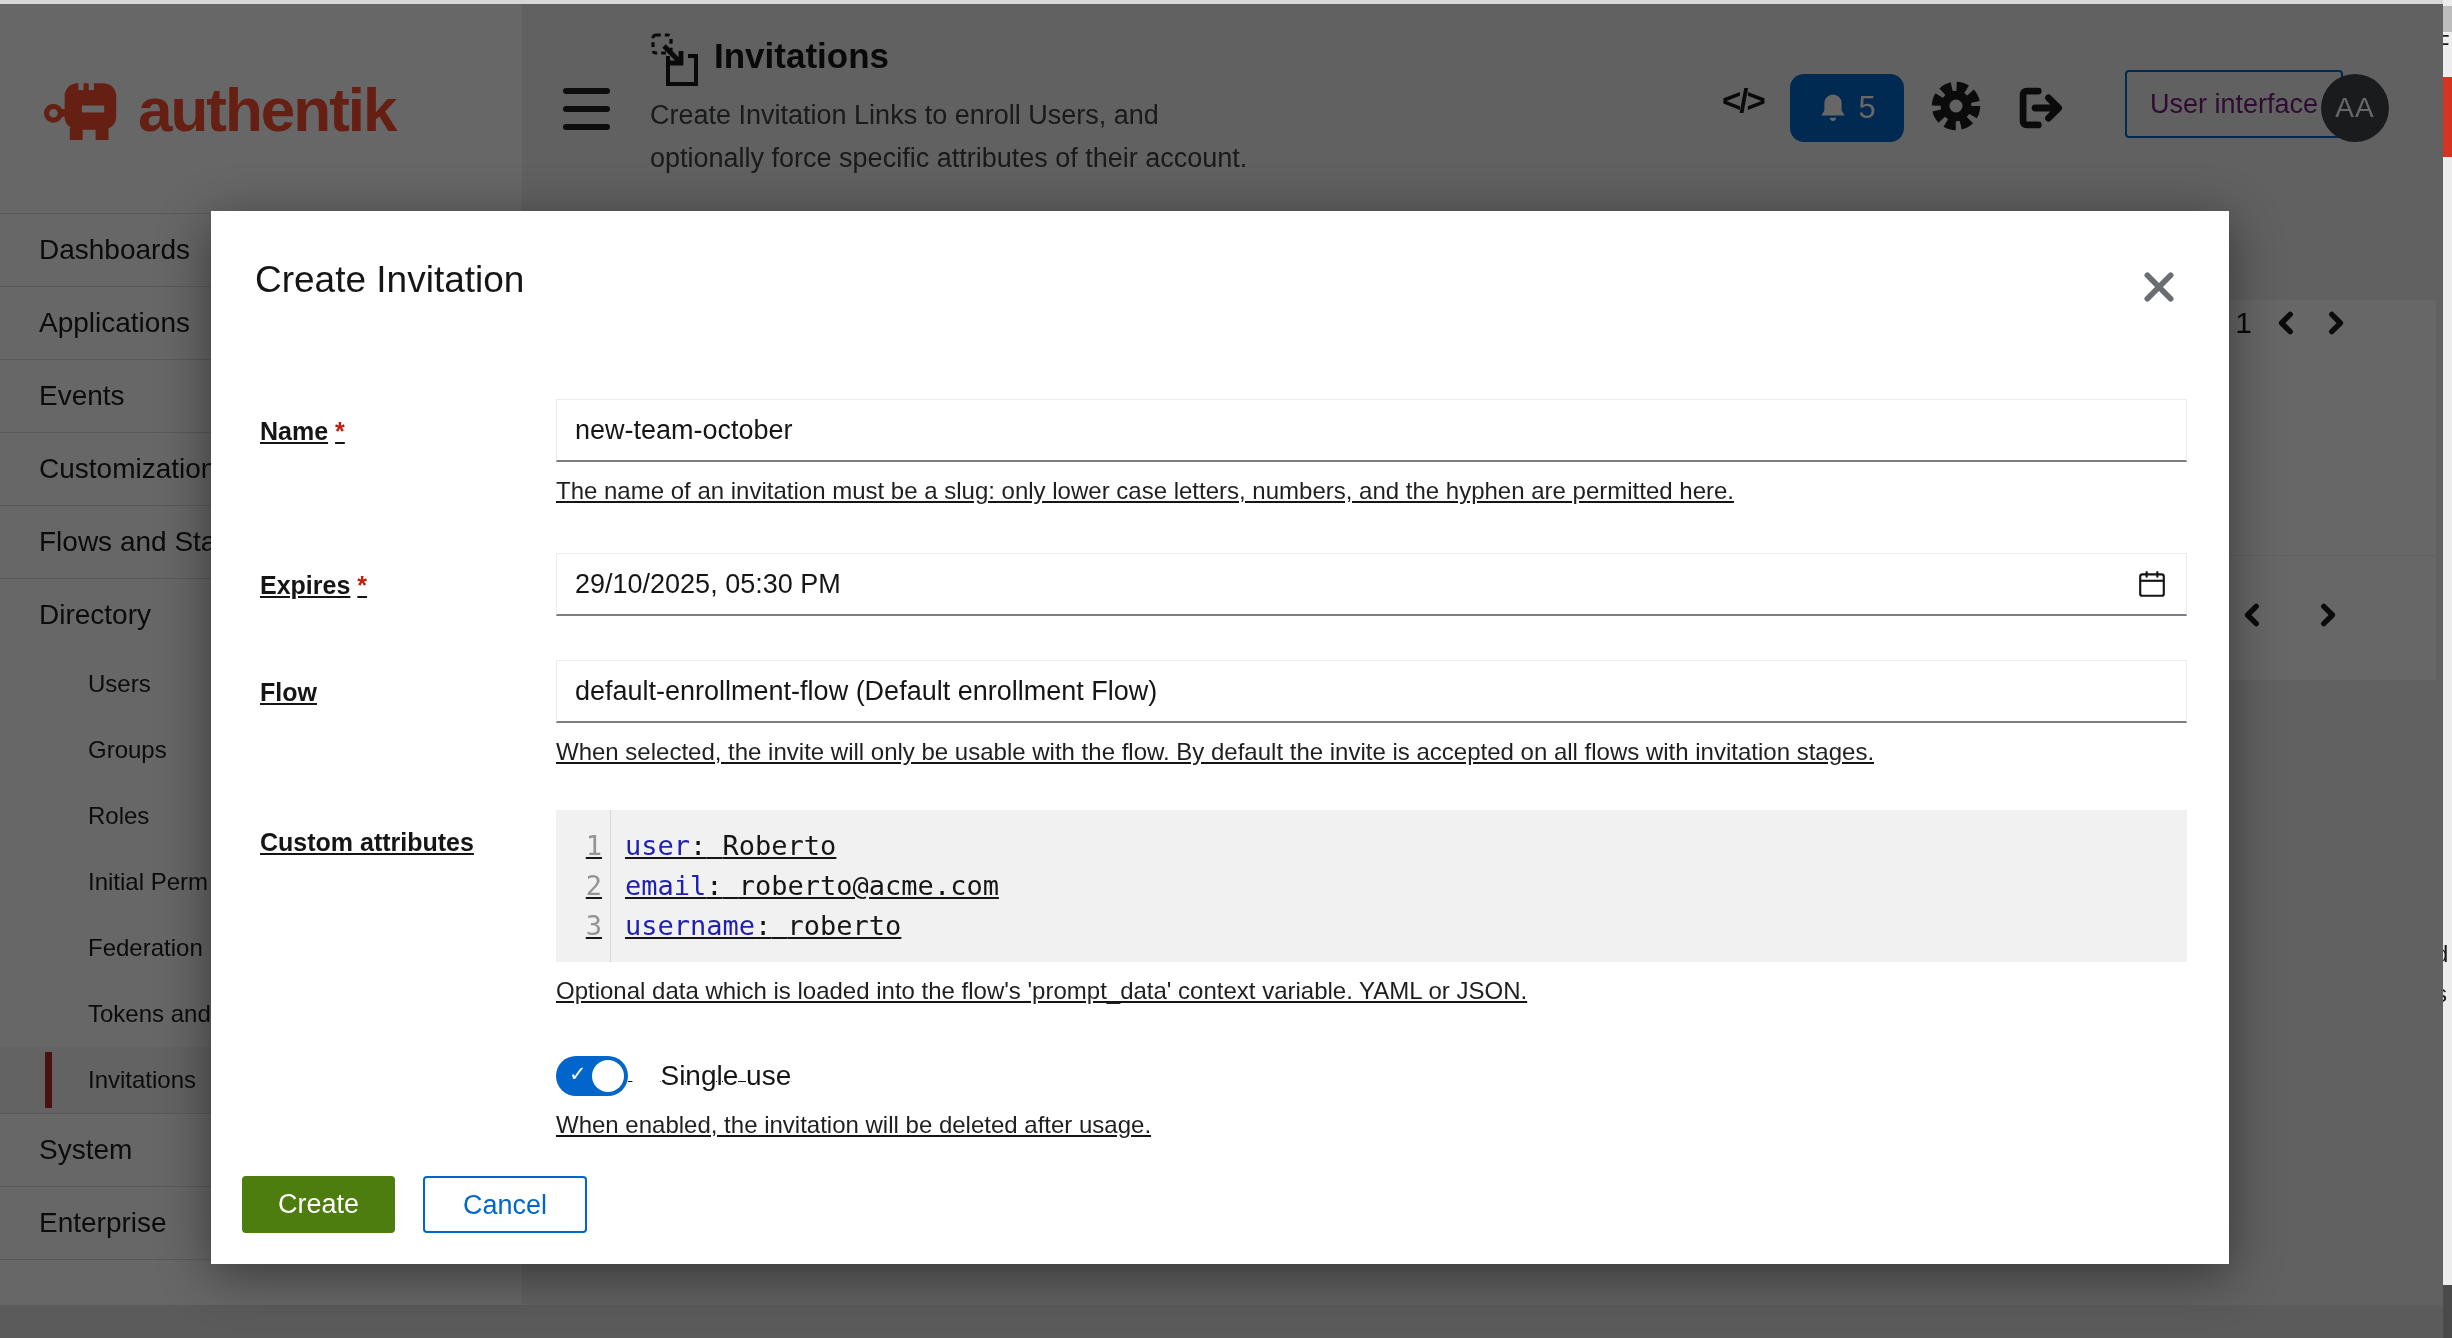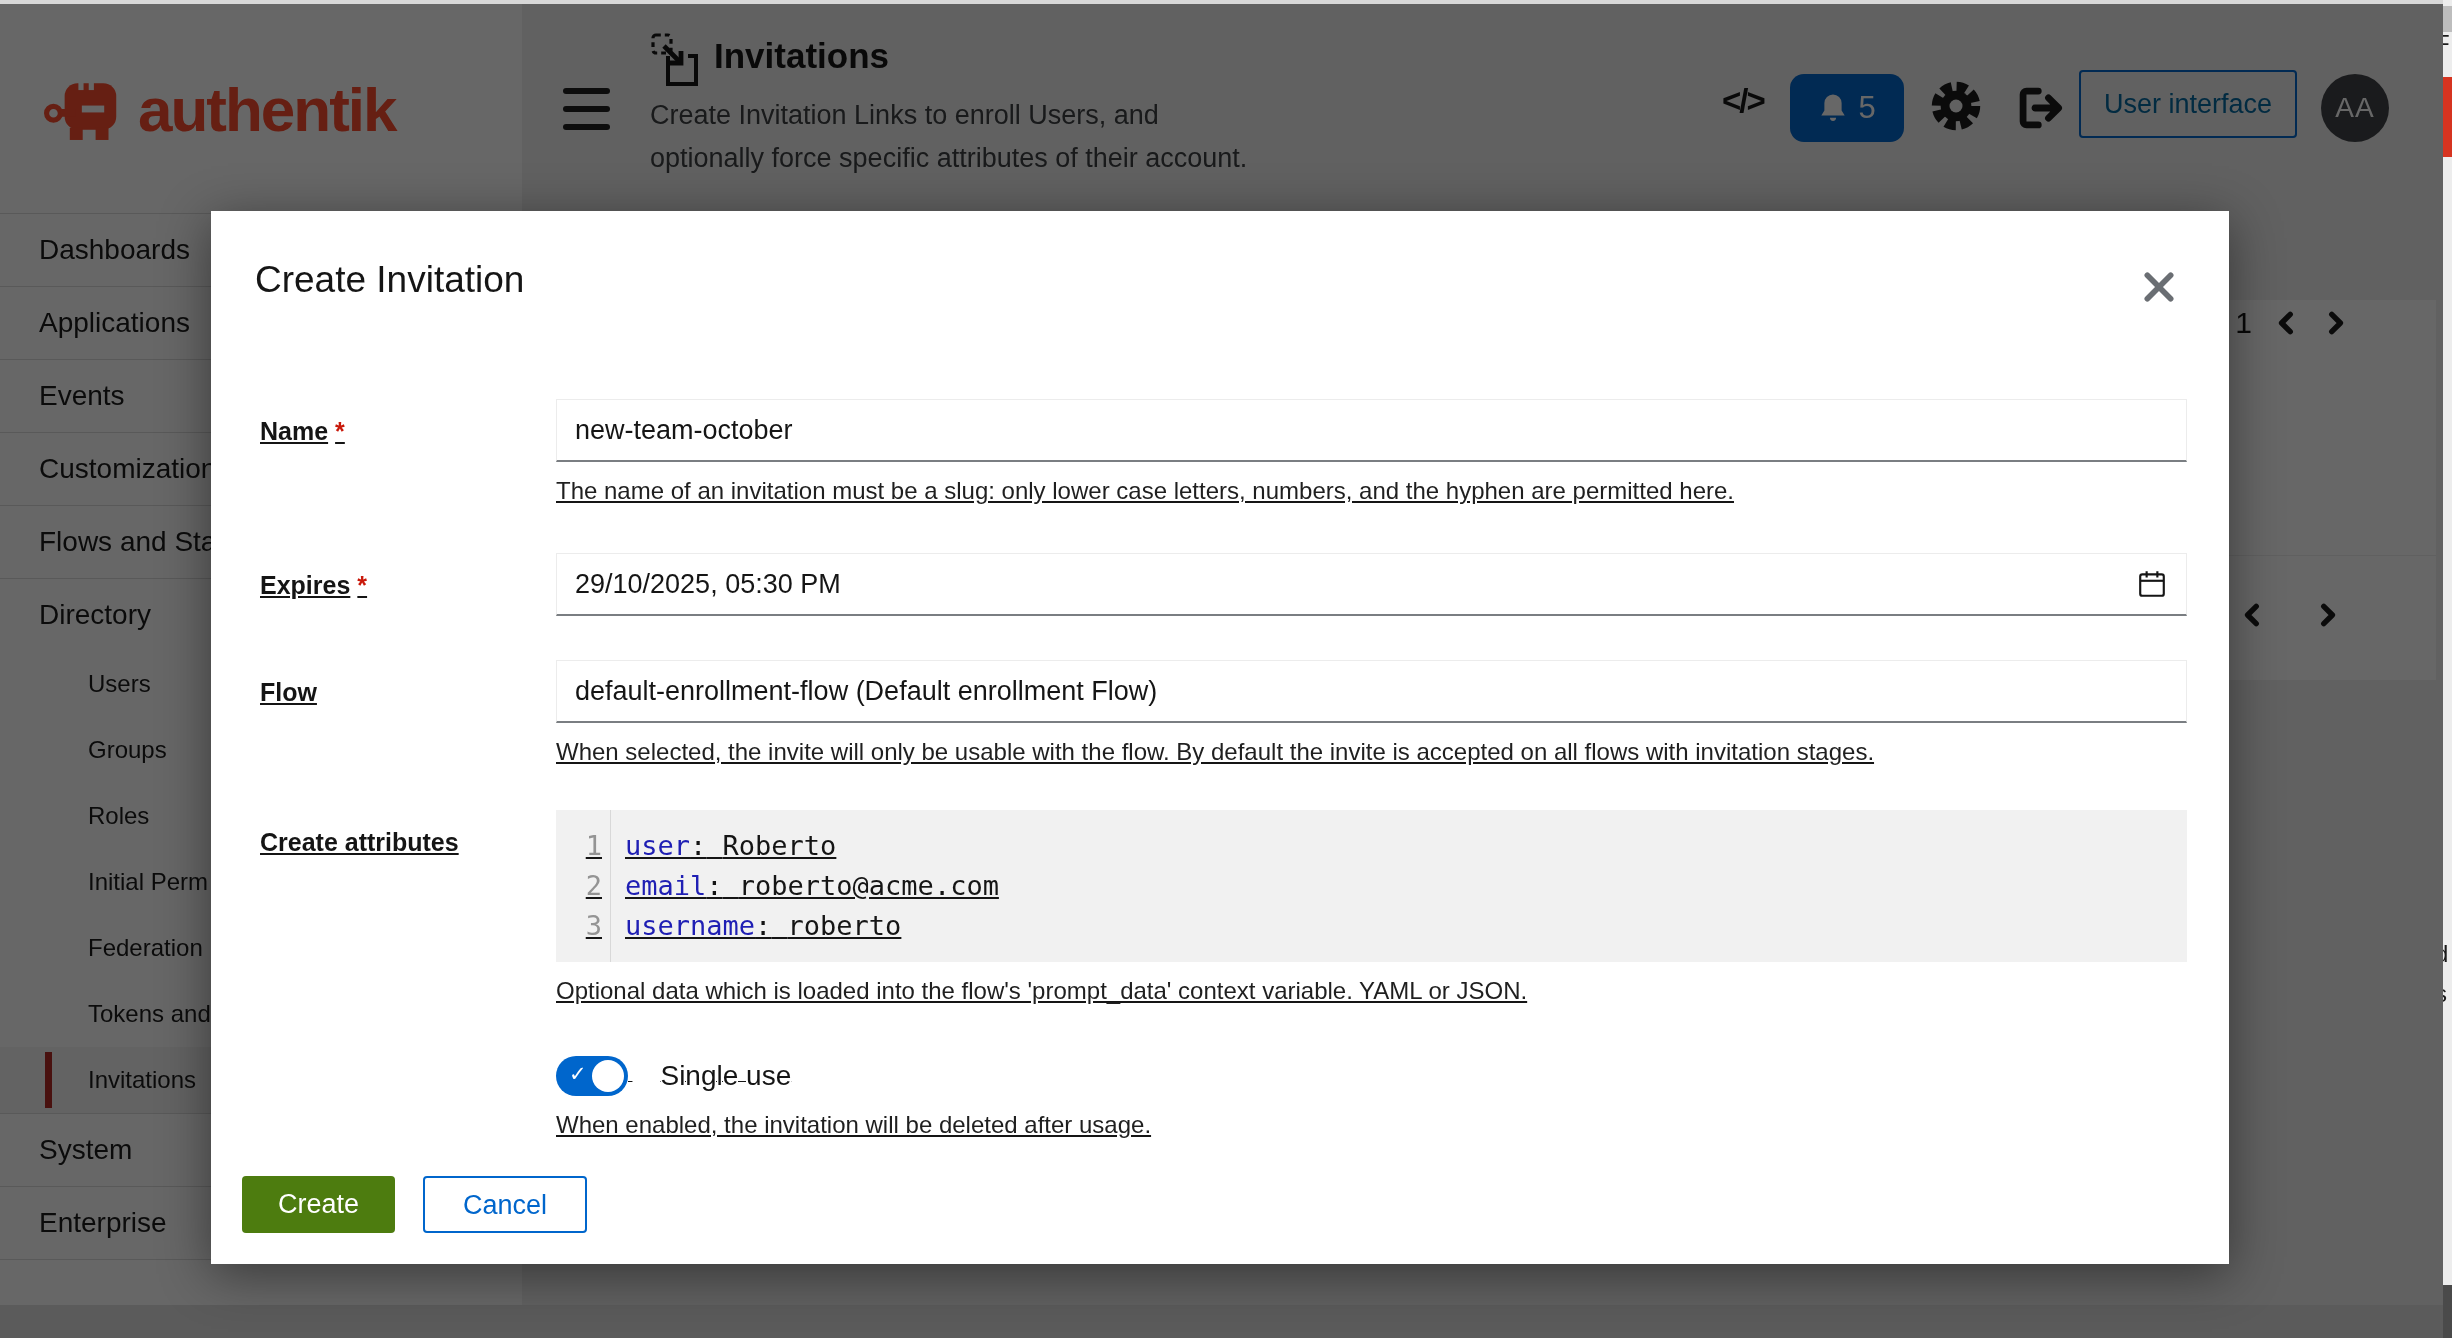--- a/index.html
+++ b/index.html
@@ -22,22 +22,22 @@
   .hamburger{position:absolute;left:41px;top:88px;width:47px;height:42px;display:flex;flex-direction:column;justify-content:space-between;}
   .hamburger span{display:block;height:6px;background:#1f1f1f;border-radius:3px;}
   .pt-icon{position:absolute;left:128px;top:32px;}
   .pt-title{position:absolute;left:192px;top:36px;font-size:35px;font-weight:600;color:#151515;}
   .pt-desc{position:absolute;left:128px;top:94px;width:620px;font-size:27px;line-height:43px;color:#3c3f42;}
   .dev-icon{position:absolute;left:1200px;top:82px;font-size:33px;font-weight:700;color:#151515;letter-spacing:-2px;}
   .notif-badge{position:absolute;left:1268px;top:74px;width:114px;height:68px;background:#0066cc;border-radius:14px;
                display:flex;align-items:center;justify-content:center;gap:10px;color:#fff;font-size:31px;}
   .gear-ic{position:absolute;left:1408px;top:80px;}
   .logout-ic{position:absolute;left:1494px;top:86px;}
-  .ui-btn{position:absolute;left:1557px;top:70px;width:214px;height:64px;border:2px solid #0066cc;border-radius:4px;
-          color:#0369a1;font-size:27px;display:flex;align-items:center;justify-content:center;background:transparent;}
+  .ui-btn{position:absolute;left:1603px;top:70px;width:214px;height:64px;border:2px solid #0066cc;border-radius:4px;
+          color:#701a75;font-size:27px;display:flex;align-items:center;justify-content:center;background:transparent;}
   .avatar{position:absolute;left:1799px;top:74px;width:68px;height:68px;border-radius:50%;background:#3f4246;
           color:#fff;font-size:28px;display:flex;align-items:center;justify-content:center;letter-spacing:1px;}
 
   .bg-card{position:absolute;left:560px;top:300px;width:1876px;height:380px;background:#ffffff;}
   .bg-card-div{position:absolute;left:0;top:255px;width:100%;height:1px;background:#ededed;}
   .pag{position:absolute;display:flex;align-items:center;}
   .pag-top{top:6px;right:88px;gap:22px;}
   .pag-bot{top:302px;right:96px;gap:48px;}
   .pag-num{font-size:30px;color:#151515;}
   .chev{width:26px;height:26px;}
@@ -230,21 +230,21 @@
 
       <div class="frow mb43">
         <div class="flabel">Flow</div>
         <div>
           <input class="tin" value="default-enrollment-flow (Default enrollment Flow)" style="">
           <div class="help">When selected, the invite will only be usable with the flow. By default the invite is accepted on all flows with invitation stages.</div>
         </div>
       </div>
 
       <div class="frow mb50">
-        <div class="flabel">Create attributes</div>
+        <div class="flabel">Custom attributes</div>
         <div>
           <div class="editor">
             <div class="gutter">
               <span class="gln">1</span>
               <span class="gln">2</span>
               <span class="gln">3</span>
             </div>
             <div class="codes">
               <span class="cline"><span class="ckey">user</span><span class="csep">:</span> <span class="cval">Roberto</span></span>
               <span class="cline"><span class="ckey">email</span><span class="csep">:</span> <span class="cval">roberto@acme.com</span></span>

